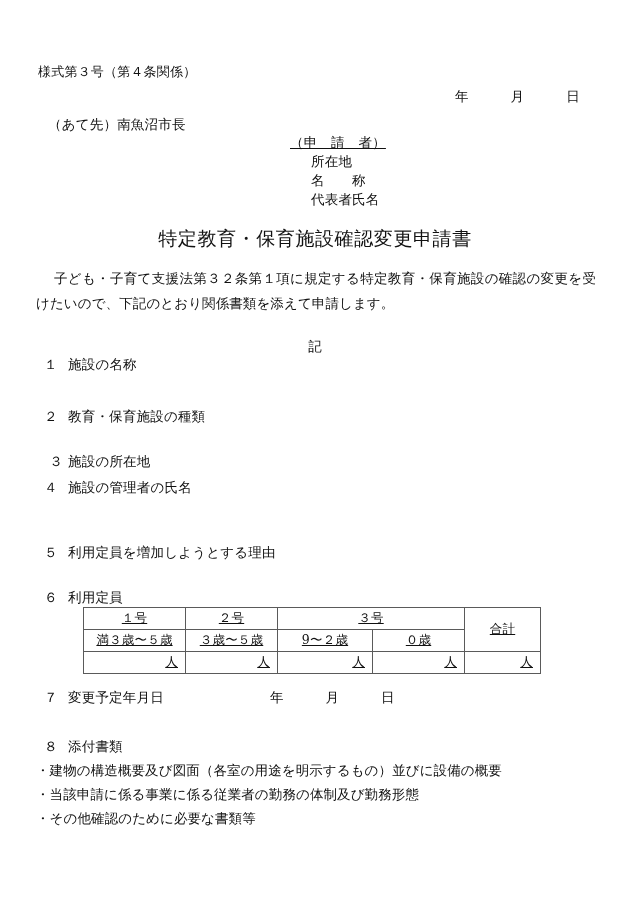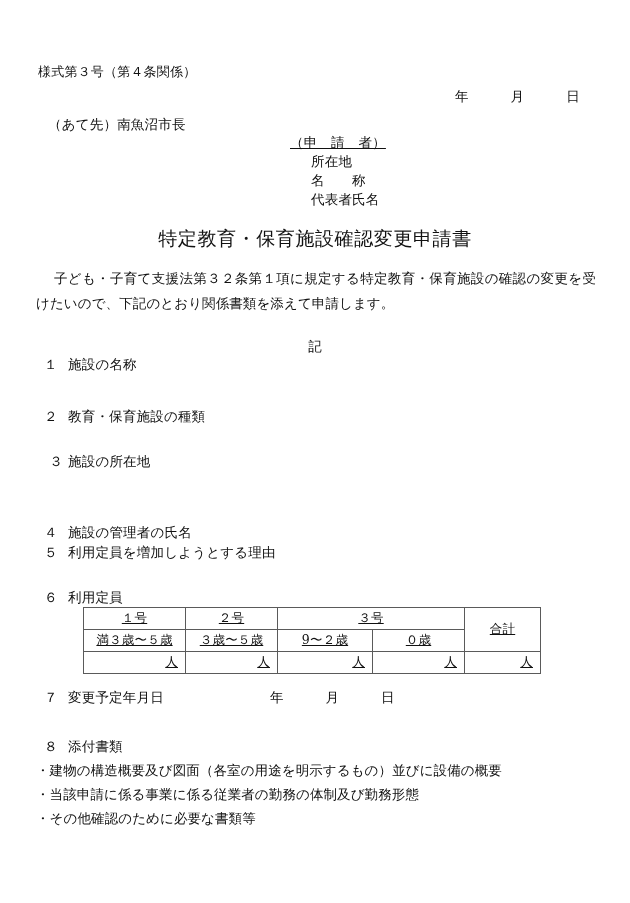--- a/index.html
+++ b/index.html
@@ -99,21 +99,21 @@
     left: 44px;
     font-size: 13.5px;
     white-space: pre;
     letter-spacing: 0.2px;
   }
   .item .num { display: inline-block; width: 24px; }
 
   .item-1 { top: 356px; }
   .item-2 { top: 408px; }
   .item-3 { top: 453px; text-align: center; }
-  .item-4 { top: 524px; }
+  .item-4 { top: 479px; }
   .item-5 { top: 544px; }
   .item-6 { top: 589px; }
   .item-7 { top: 689px; }
   .item-8 { top: 738px; }
 
   .item-7 .date7 {
     display: inline-block;
     padding-left: 106px;
     letter-spacing: 0.4px;
   }

